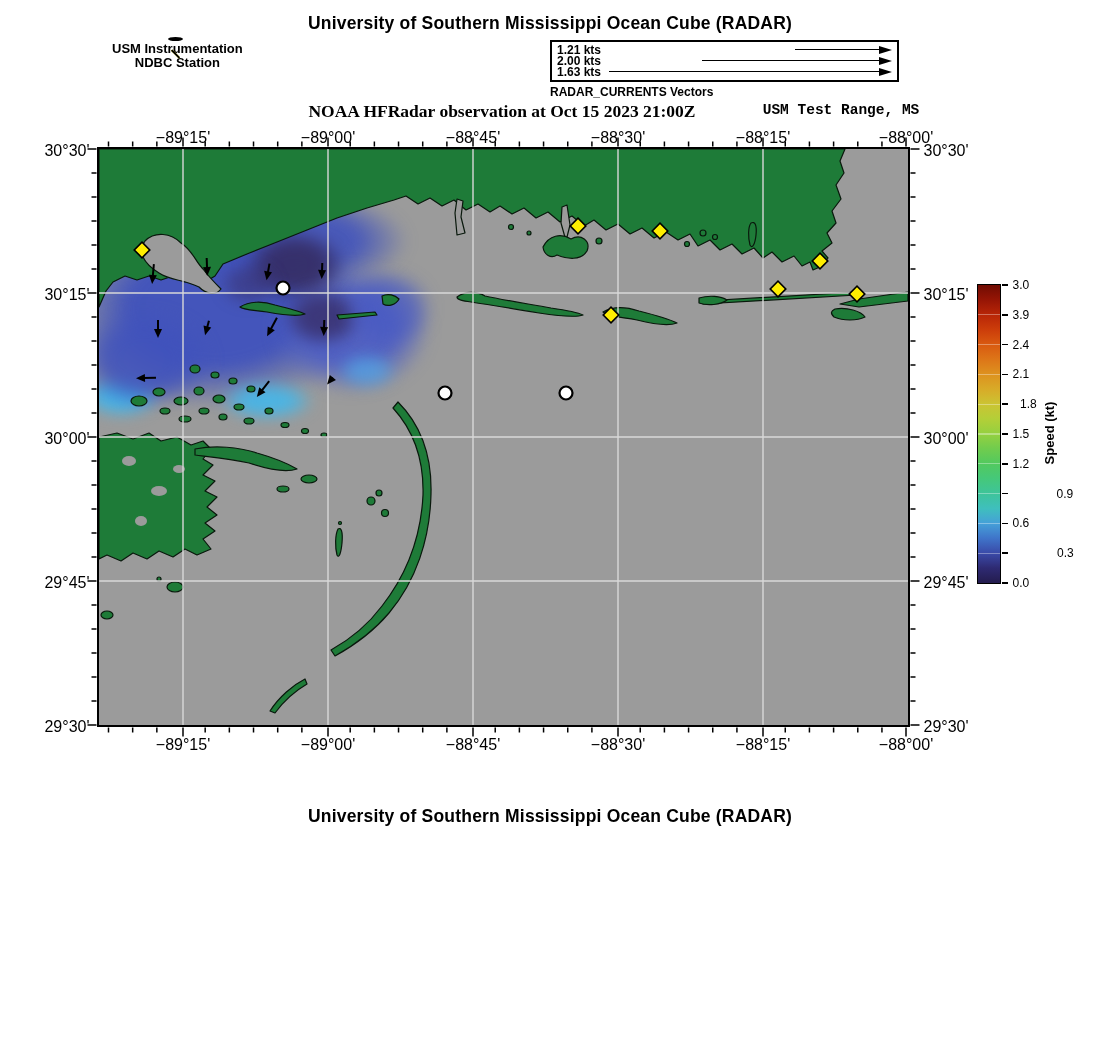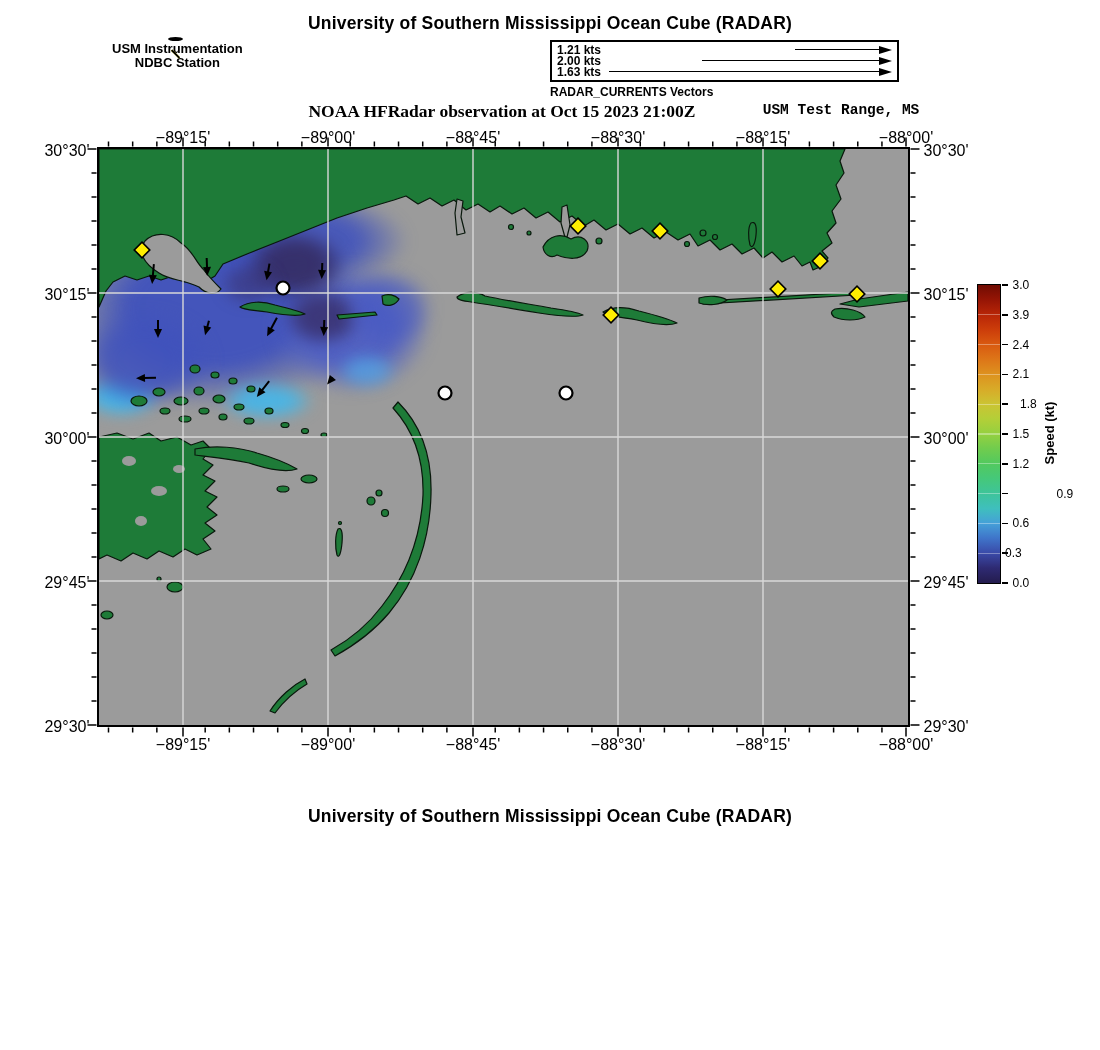--- a/index.html
+++ b/index.html
@@ -397,16 +397,16 @@
     <div style="position: absolute; left: 978px; top: 463.2px; width: 22px; height: 1.2px; background: rgba(255, 255, 255, 0.35);"></div>
     <div class="cbar-label" style="left: 1012.5px; top: 463.8px;">1.2</div>
     <div style="position: absolute; left: 1001.5px; top: 492.85px; width: 6px; height: 1.5px; background: rgb(0, 0, 0);"></div>
     <div style="position: absolute; left: 978px; top: 493px; width: 22px; height: 1.2px; background: rgba(255, 255, 255, 0.35);"></div>
     <div class="cbar-label" style="left: 1012.5px; top: 493.6px; margin-left: 44px;">0.9</div>
     <div style="position: absolute; left: 1001.5px; top: 522.65px; width: 6px; height: 1.5px; background: rgb(0, 0, 0);"></div>
     <div style="position: absolute; left: 978px; top: 522.8px; width: 22px; height: 1.2px; background: rgba(255, 255, 255, 0.35);"></div>
     <div class="cbar-label" style="left: 1012.5px; top: 523.4px;">0.6</div>
     <div style="position: absolute; left: 1001.5px; top: 552.45px; width: 6px; height: 1.5px; background: rgb(0, 0, 0);"></div>
     <div style="position: absolute; left: 978px; top: 552.6px; width: 22px; height: 1.2px; background: rgba(255, 255, 255, 0.35);"></div>
-    <div class="cbar-label" style="left: 1005px; top: 553.2px;">0.3</div>
+    <div class="cbar-label" style="left: 1057px; top: 553.2px;">0.3</div>
     <div style="position: absolute; left: 1001.5px; top: 582.25px; width: 6px; height: 1.5px; background: rgb(0, 0, 0);"></div>
     <div class="cbar-label" style="left: 1012.5px; top: 583px;">0.0</div>
   </div>
 
 </body></html>

